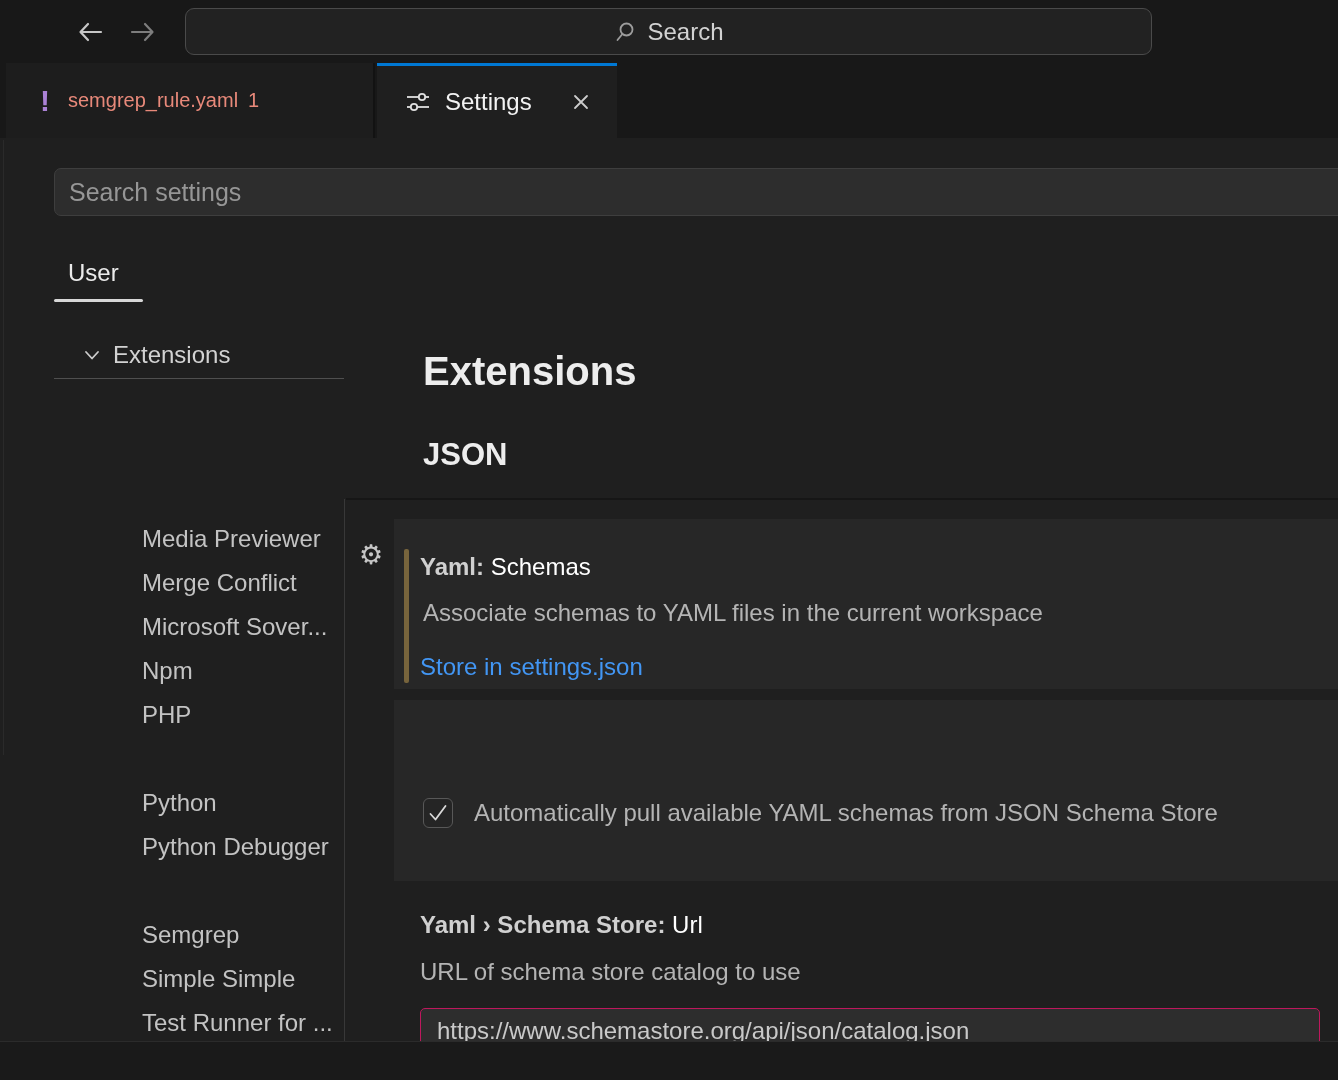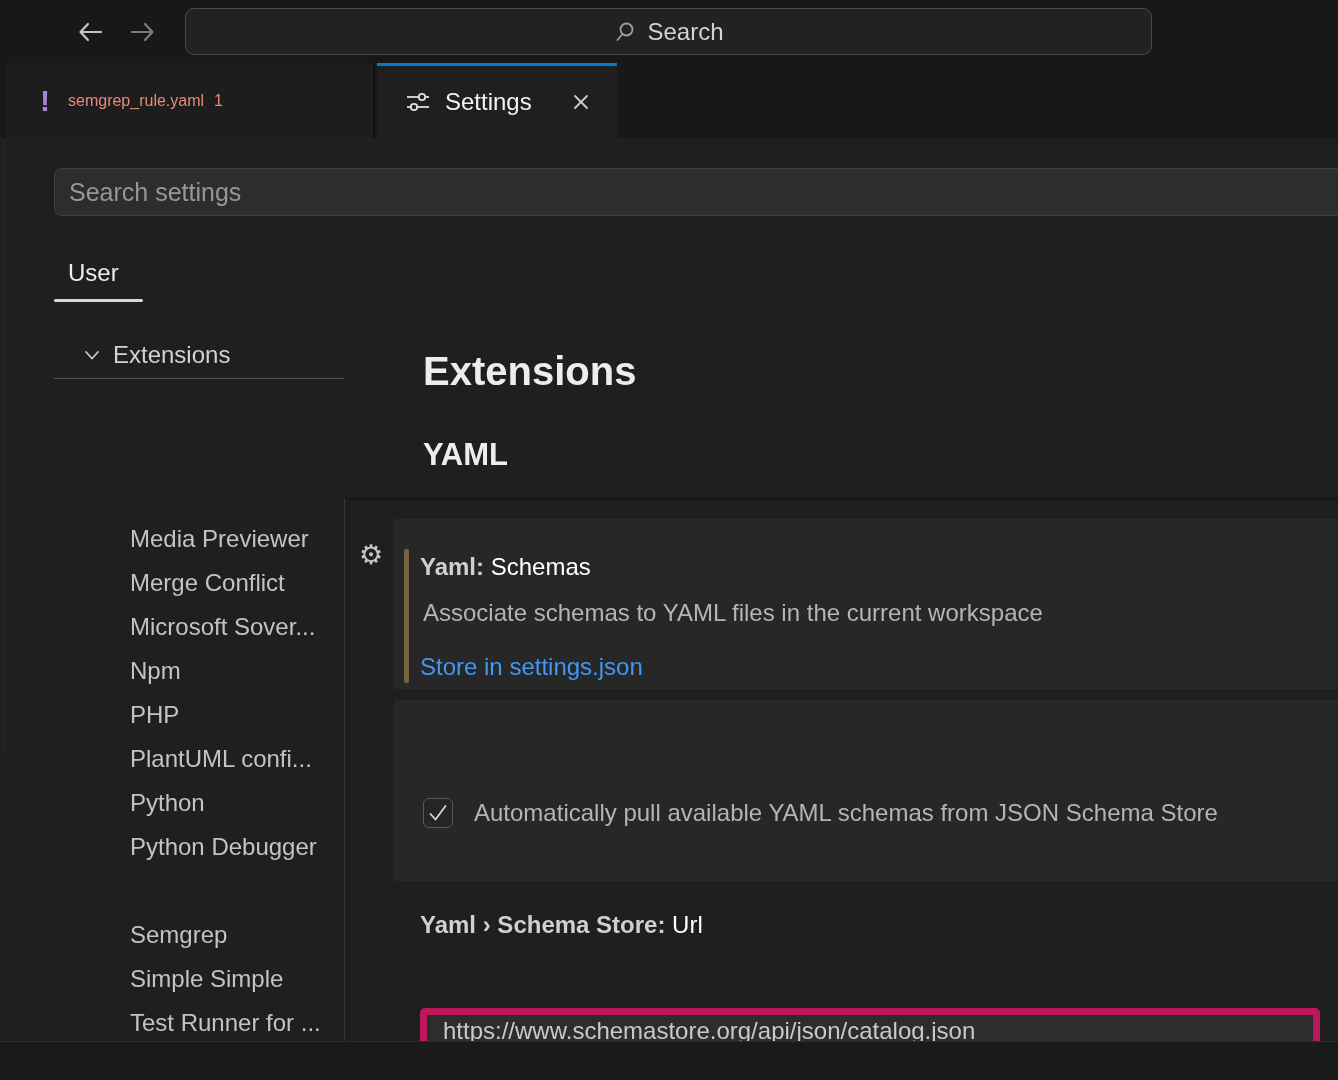--- a/index.html
+++ b/index.html
@@ -14,21 +14,21 @@
   .global-search { position:absolute; left:185px; top:8px; width:967px; height:47px;
                    background:#222222; border:1px solid #4a4a4a; border-radius:9px;
                    display:flex; align-items:center; justify-content:center; gap:10px; cursor:text; }
   .global-search .gs-label { color:#d2d2d2; font-size:24px; }
 
   
   .tabbar { position:absolute; left:0; top:63px; width:1338px; height:75px; background:#181818; }
   .tab1 { position:absolute; left:6px; top:0; width:369px; height:75px; background:#1d1d1d;
           border-right:2px solid #121212; display:flex; align-items:center; padding-left:34px; cursor:pointer; }
   .tab1 .excl { color:#ab82d6; font-size:30px; font-weight:700; margin-right:18px; }
-  .tab1 .t1label, .tab1 .t1badge { color:#e8897a; font-size:16px; }
+  .tab1 .t1label, .tab1 .t1badge { color:#e8897a; font-size:20px; }
   .tab1 .t1badge { margin-left:10px; }
   .tab2 { position:absolute; left:377px; top:0; width:240px; height:75px; background:#1f1f1f;
           border-top:3px solid #0078d4; display:flex; align-items:center; padding:0 22px 0 28px; cursor:pointer; }
   .tab2 .t2label { color:#f2f2f2; font-size:24px; margin-left:14px; }
   .tab2 .closebox { margin-left:auto; width:28px; height:28px; display:flex; align-items:center; justify-content:center; border-radius:5px; cursor:pointer; }
 
   
   .editor { position:absolute; left:0; top:138px; width:1338px; height:903px; background:#1f1f1f; }
   .left-edge { position:absolute; left:3px; top:2px; width:1px; height:615px; background:#2a2a2a; }
 
@@ -41,21 +41,21 @@
   .scope-tab { position:absolute; left:68px; top:117px; height:36px; line-height:36px;
                color:#ebebeb; font-size:24px; cursor:pointer; }
   .scope-underline { position:absolute; left:54px; top:161px; width:89px; height:3px; background:#d7d7d7; border-radius:2px; }
 
   
   .toc { position:absolute; left:54px; top:194px; width:290px; height:706px; }
   .toc-header { position:absolute; left:0; top:0; width:290px; height:46px; display:flex; align-items:center; cursor:pointer; }
   .toc-header .chev { margin-left:28px; width:20px; height:20px; }
   .toc-header .hlabel { margin-left:11px; color:#d2d2d2; font-size:24px; }
   .toc-rule { position:absolute; left:0; top:46px; width:290px; height:1px; background:#4f4f4f; }
-  .toc-item { position:absolute; left:0; width:290px; height:44px; line-height:44px; padding-left:76px;
+  .toc-item { position:absolute; left:12px; width:290px; height:44px; line-height:44px; padding-left:76px;
               color:#c3c3c3; font-size:24px; white-space:nowrap; overflow:hidden; cursor:pointer; }
 
   .sash { position:absolute; left:344px; top:361px; width:1px; height:542px; background:#383838; }
 
   
   .page-title { position:absolute; left:423px; top:210px; font-size:40px; line-height:46px; font-weight:700; color:#ededed; }
   .section-title { position:absolute; left:423px; top:300px; font-size:31px; line-height:34px; font-weight:700; color:#ededed; }
   .header-divider { position:absolute; left:346px; top:360px; width:992px; height:2px; background:#161616; }
 
   
@@ -67,21 +67,21 @@
   .row3 { top:762px; height:141px; }
   .mod-bar { position:absolute; left:10px; top:30px; width:5px; height:134px; background:#77643c; border-radius:2px; }
   .stitle { position:absolute; left:26px; font-size:24px; line-height:28px; white-space:nowrap; }
   .stitle .pfx { color:#d0d0d0; font-weight:600; }
   .stitle .key { color:#ffffff; font-weight:400; }
   .sdesc { position:absolute; font-size:24px; line-height:30px; color:#b4b4b4; white-space:nowrap; }
   .slink { position:absolute; left:26px; font-size:24px; line-height:28px; color:#4296f4; cursor:pointer; }
   .checkbox { position:absolute; left:29px; top:98px; width:30px; height:30px; background:#252525;
               border:1px solid #585858; border-radius:6px; display:flex; align-items:center; justify-content:center; cursor:pointer; }
   .url-input { position:absolute; left:26px; top:108px; width:900px; height:46px;
-               background:#2d2d2d; border:7px solid #be185d; border-radius:5px;
+               background:#2d2d2d; border:1px solid #be185d; border-radius:5px;
                color:#c9c9c9; font-size:24px; padding:0 16px; outline:none;
                font-family:"Liberation Sans","DejaVu Sans",sans-serif; }
 
   
   .bottombar { position:absolute; left:0; top:1041px; width:1338px; height:39px;
                background:#1a1a1a; border-top:1px solid #2b2b2b; }
 
   svg { display:block; }
 </style>
 </head>
@@ -152,34 +152,33 @@
         </span>
         <span class="hlabel">Extensions</span>
       </div>
       <div class="toc-rule"></div>
 
       <div class="toc-item" style="top:185px">Media Previewer</div>
       <div class="toc-item" style="top:229px">Merge Conflict</div>
       <div class="toc-item" style="top:273px">Microsoft Sover...</div>
       <div class="toc-item" style="top:317px">Npm</div>
       <div class="toc-item" style="top:361px">PHP</div>
-      <div class="toc-item" style="top:405px">PlantUML confi...</div>
       <div class="toc-item" style="top:449px">Python</div>
       <div class="toc-item" style="top:493px">Python Debugger</div>
       <div class="toc-item" style="top:581px">Semgrep</div>
       <div class="toc-item" style="top:625px">Simple Simple</div>
       <div class="toc-item" style="top:669px">Test Runner for ...</div>
       <div class="toc-item" style="top:713px">TypeScript</div>
 
     </div>
 
     <div class="sash"></div>
 
     <div class="page-title">Extensions</div>
-    <div class="section-title">YAML</div>
+    <div class="section-title">JSON</div>
     <div class="header-divider"></div>
 
     <div class="gear-gutter">⚙</div>
 
     <div class="srow row1">
       <div class="mod-bar"></div>
       <div class="stitle" style="top:34px">
         <span class="pfx">Yaml: </span><span class="key">Schemas</span>
       </div>
       <div class="sdesc" style="left:29px; top:79px">Associate schemas to YAML files in the current workspace</div>
@@ -194,19 +193,20 @@
           </svg>
         </span>
       </div>
       <div class="sdesc" style="left:80px; top:98px">Automatically pull available YAML schemas from JSON Schema Store</div>
     </div>
 
     <div class="srow row3">
       <div class="stitle" style="top:11px">
         <span class="pfx">Yaml › Schema Store: </span><span class="key">Url</span>
       </div>
+      <div class="sdesc" style="left:26px; top:57px">URL of schema store catalog to use</div>
       <input class="url-input" value="https://www.schemastore.org/api/json/catalog.json" style="">
     </div>
   </div>
 
   <div class="bottombar"></div>
 
 </div>
 
 </body></html>

